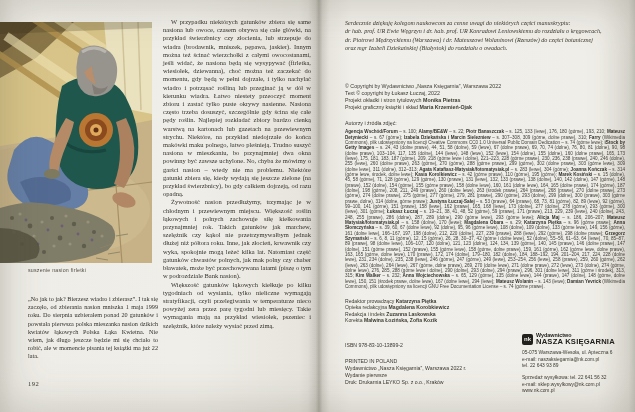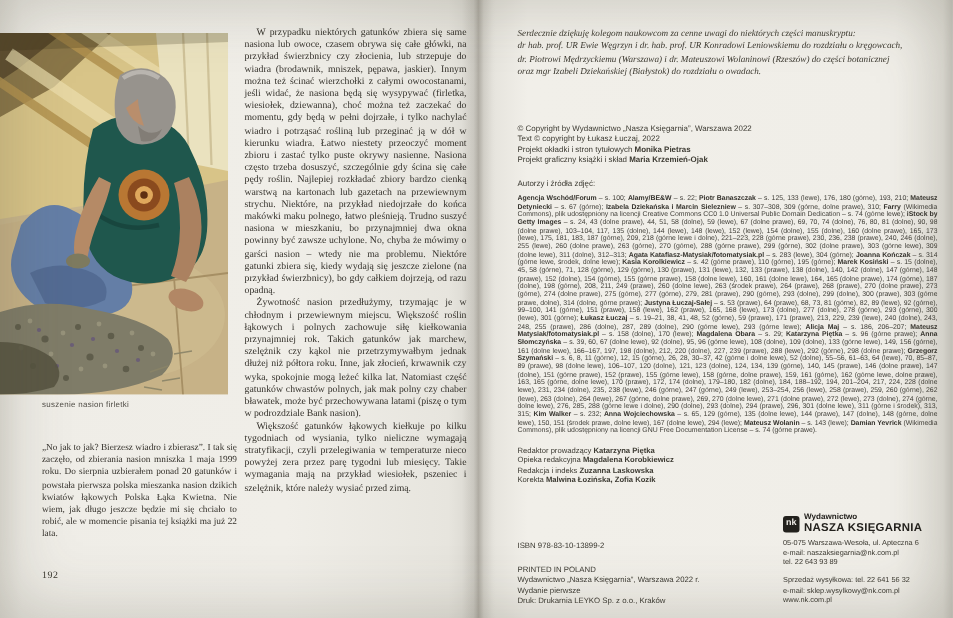--- a/index.html
+++ b/index.html
@@ -55,21 +55,21 @@
   .copyblock{margin-top:31px;font-size:5.3px;line-height:7px;color:#3b3931;}
   .copyblock .nm{font-weight:bold;}
   .credits-head{margin-top:9px;font-size:5.3px;line-height:7px;color:#3b3931;}
   .credits{
     margin-top:2px;font-size:4.6px;line-height:5.35px;text-align:justify;color:#42403a;
     max-height:166px;overflow:hidden;
   }
   .credits .cb{font-weight:bold;color:#34322c;}
   .staff{margin-top:8px;font-size:5.1px;line-height:6.6px;color:#3b3931;}
   .staff .nm{font-weight:bold;}
-  .bottomrow{margin-top:19px;display:flex;justify-content:space-between;align-items:flex-end;}
+  .bottomrow{margin-top:9px;display:flex;justify-content:space-between;align-items:center;}
   .printcol{font-size:5.2px;line-height:7px;color:#3b3931;}
   .printcol .isbn{margin-bottom:9px;}
   .pubcol{width:103px;font-size:4.9px;line-height:6.4px;color:#3b3931;}
   .publogo-row{display:flex;align-items:center;margin-bottom:4px;}
   .nk-logo{
     width:11px;height:11px;background:#23211d;border-radius:2px;margin-right:3px;
     color:#f0eee8;font-family:"Liberation Sans",sans-serif;font-weight:bold;font-size:6px;
     display:flex;align-items:center;justify-content:center;flex:0 0 auto;
   }
   .pubname{font-family:"Liberation Sans",sans-serif;font-weight:bold;color:#23211d;}

